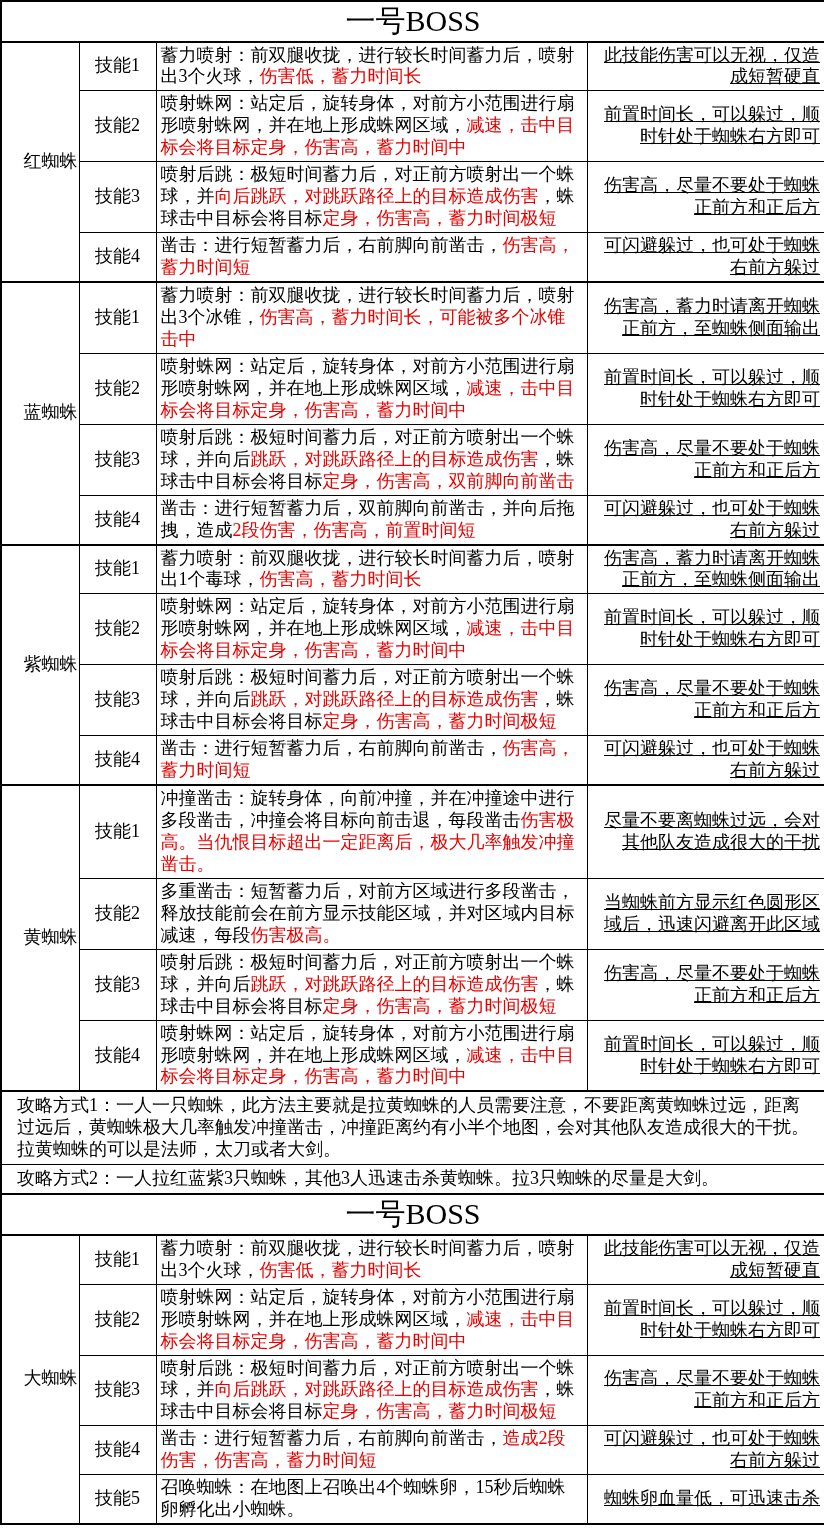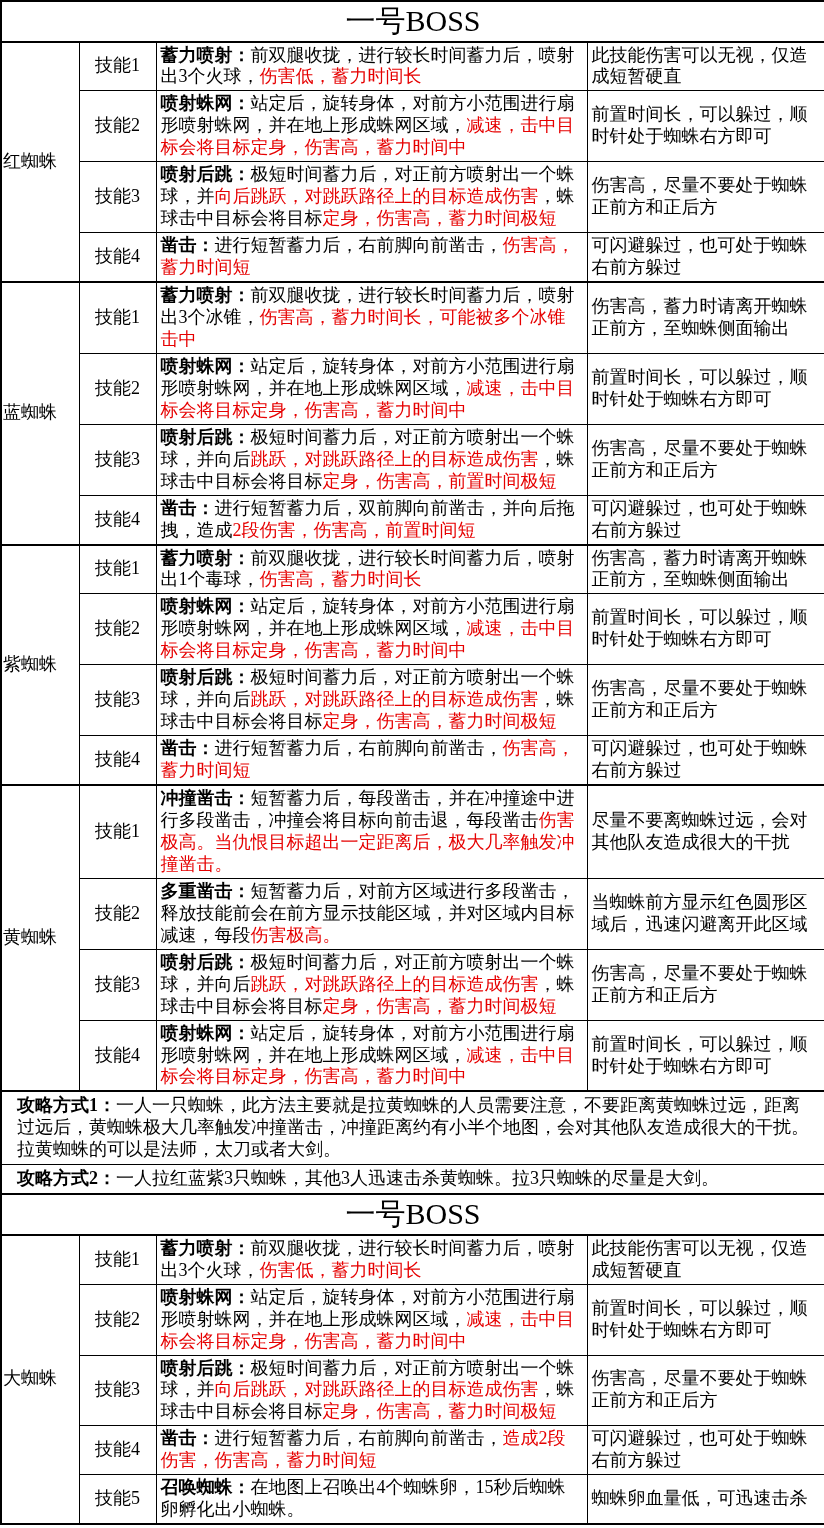--- a/index.html
+++ b/index.html
@@ -3,28 +3,28 @@
 <meta charset="utf-8">
 <style>
   html,body{margin:0;padding:0;background:#ffffff;}
   .page{width:715px;}
   table{border-collapse:collapse;width:824px;table-layout:fixed;
         font-family:"Liberation Serif","DejaVu Serif",serif;
         font-size:18px;line-height:1.22;color:#000;border:2px solid #000;}
   td{border:1px solid #000;vertical-align:middle;padding:2px 4px;word-break:break-all;overflow:hidden;}
   .title-cell{font-size:30px;line-height:1.15;text-align:center;padding:2px 0;
               border-top:2px solid #000;border-bottom:2px solid #000;}
-  .name-cell{text-align:left;padding:2px 1px;margin-top:28px;}
+  .name-cell{text-align:right;padding:2px 1px;margin-top:28px;}
   .skill-cell{text-align:center;padding:2px 9px;}
   .desc-cell{text-align:left;}
-  .note-cell{text-align:left;}
+  .note-cell{text-align:right;text-decoration:underline;}
   .strategy-cell{text-align:left;padding:3px 15px;}
   tr.group-start td{border-top:2px solid #000;}
   .red{color:var(--red,#e60000);}
-  .bold{font-weight:bold;margin-top:36px;}
+  .bold{font-weight:normal;margin-top:36px;}
 </style>
 </head>
 <body>
 
 <div class="page">
   <table>
     <colgroup>
       <col style="width:78px">
       <col style="width:77px">
       <col style="width:431px">
@@ -61,21 +61,21 @@
     <td class="desc-cell"><span class="bold">蓄力喷射：</span><span>前双腿收拢，进行较长时间蓄力后，喷射出3个冰锥，</span><span class="red">伤害高，蓄力时间长，可能被多个冰锥击中</span></td>
     <td class="note-cell">伤害高，蓄力时请离开蜘蛛正前方，至蜘蛛侧面输出</td>
   </tr>
         <tr>
     <td class="skill-cell">技能2</td>
     <td class="desc-cell"><span class="bold">喷射蛛网：</span><span>站定后，旋转身体，对前方小范围进行扇形喷射蛛网，并在地上形成蛛网区域，</span><span class="red">减速，击中目标会将目标定身，伤害高，蓄力时间中</span></td>
     <td class="note-cell">前置时间长，可以躲过，顺时针处于蜘蛛右方即可</td>
   </tr>
         <tr>
     <td class="skill-cell">技能3</td>
-    <td class="desc-cell"><span class="bold">喷射后跳：</span><span>极短时间蓄力后，对正前方喷射出一个蛛球，并向后</span><span class="red">跳跃，对跳跃路径上的目标造成伤害</span><span>，蛛球击中目标会将目标</span><span class="red">定身，伤害高，前置时间极短</span></td>
+    <td class="desc-cell"><span class="bold">喷射后跳：</span><span>极短时间蓄力后，对正前方喷射出一个蛛球，并向后</span><span class="red">跳跃，对跳跃路径上的目标造成伤害</span><span>，蛛球击中目标会将目标</span><span class="red">定身，伤害高，双前脚向前凿击</span></td>
     <td class="note-cell">伤害高，尽量不要处于蜘蛛正前方和正后方</td>
   </tr>
         <tr>
     <td class="skill-cell">技能4</td>
     <td class="desc-cell"><span class="bold">凿击：</span><span>进行短暂蓄力后，双前脚向前凿击，并向后拖拽，造成</span><span class="red">2段伤害，伤害高，前置时间短</span></td>
     <td class="note-cell">可闪避躲过，也可处于蜘蛛右前方躲过</td>
   </tr>
         <tr class="group-start">
     <td class="name-cell" rowspan="4">紫蜘蛛</td>
           <td class="skill-cell">技能1</td>
@@ -93,21 +93,21 @@
     <td class="note-cell">伤害高，尽量不要处于蜘蛛正前方和正后方</td>
   </tr>
         <tr>
     <td class="skill-cell">技能4</td>
     <td class="desc-cell"><span class="bold">凿击：</span><span>进行短暂蓄力后，右前脚向前凿击，</span><span class="red">伤害高，蓄力时间短</span></td>
     <td class="note-cell">可闪避躲过，也可处于蜘蛛右前方躲过</td>
   </tr>
         <tr class="group-start">
     <td class="name-cell" rowspan="4">黄蜘蛛</td>
           <td class="skill-cell">技能1</td>
-    <td class="desc-cell"><span class="bold">冲撞凿击：</span><span>短暂蓄力后，每段凿击，并在冲撞途中进行多段凿击，冲撞会将目标向前击退，每段凿击</span><span class="red">伤害极高。当仇恨目标超出一定距离后，极大几率触发冲撞凿击。</span></td>
+    <td class="desc-cell"><span class="bold">冲撞凿击：</span><span>旋转身体，向前冲撞，并在冲撞途中进行多段凿击，冲撞会将目标向前击退，每段凿击</span><span class="red">伤害极高。当仇恨目标超出一定距离后，极大几率触发冲撞凿击。</span></td>
     <td class="note-cell">尽量不要离蜘蛛过远，会对其他队友造成很大的干扰</td>
   </tr>
         <tr>
     <td class="skill-cell">技能2</td>
     <td class="desc-cell"><span class="bold">多重凿击：</span><span>短暂蓄力后，对前方区域进行多段凿击，释放技能前会在前方显示技能区域，并对区域内目标减速，每段</span><span class="red">伤害极高。</span></td>
     <td class="note-cell">当蜘蛛前方显示红色圆形区域后，迅速闪避离开此区域</td>
   </tr>
         <tr>
     <td class="skill-cell">技能3</td>
     <td class="desc-cell"><span class="bold">喷射后跳：</span><span>极短时间蓄力后，对正前方喷射出一个蛛球，并向后</span><span class="red">跳跃，对跳跃路径上的目标造成伤害</span><span>，蛛球击中目标会将目标</span><span class="red">定身，伤害高，蓄力时间极短</span></td>

